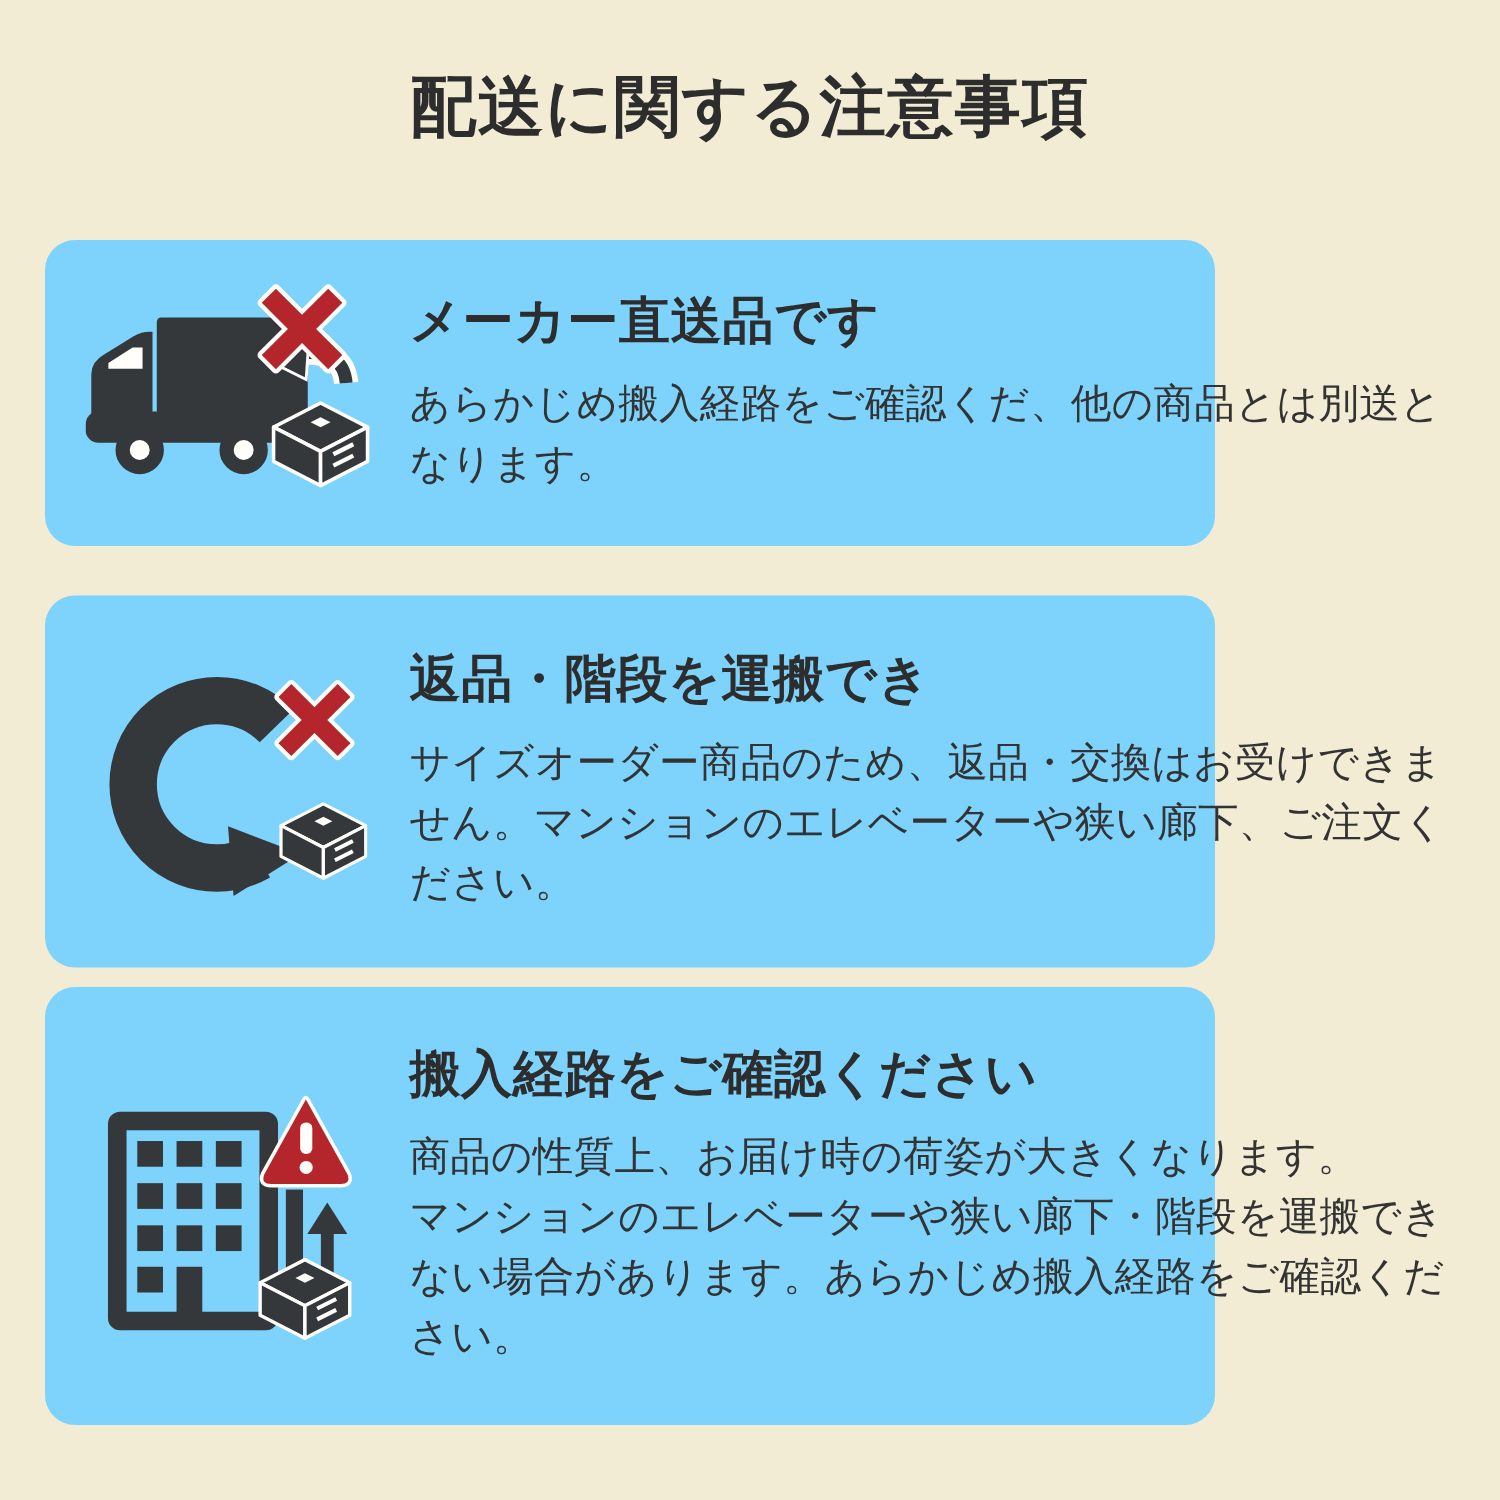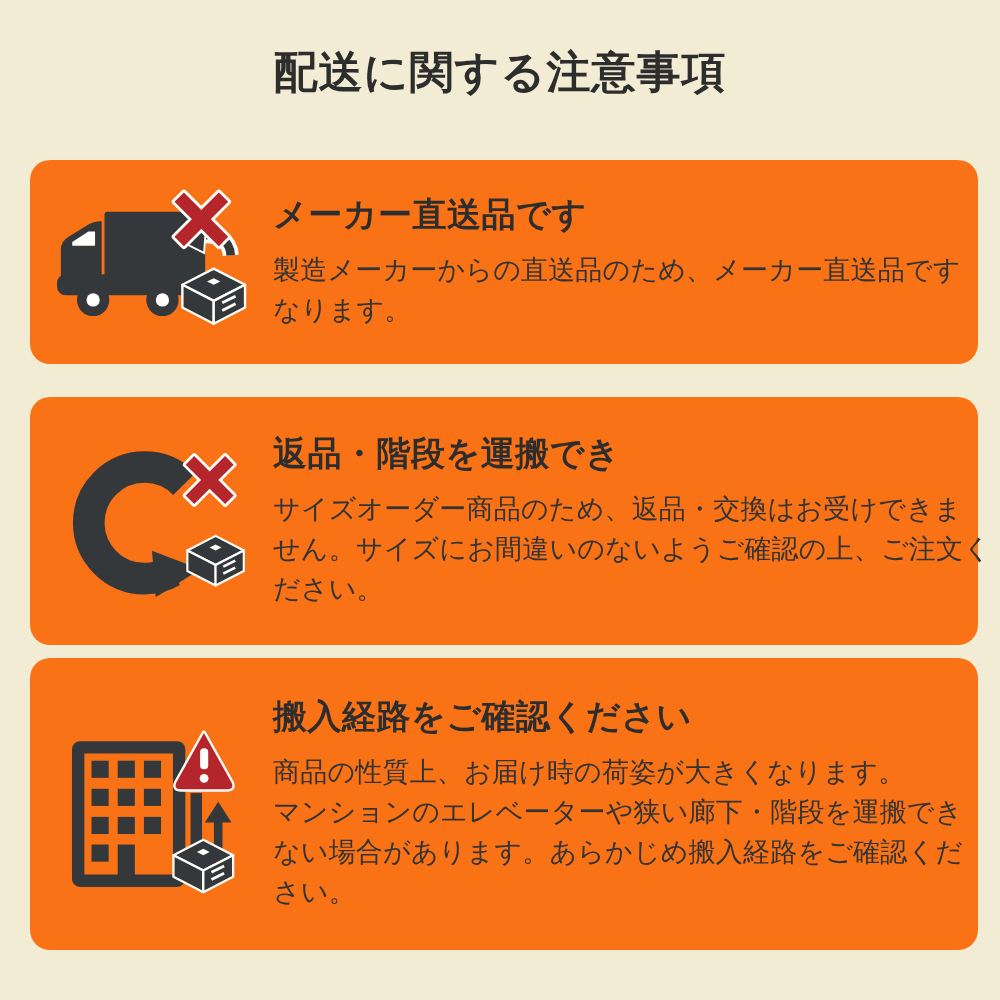--- a/index.html
+++ b/index.html
@@ -8,22 +8,22 @@
     font-family:"DejaVu Sans","Liberation Sans",sans-serif;
     background:#f1ecd3;
   }
   .page{position:relative;width:1000px;height:1000px;background:#f1ecd3;overflow:hidden;text-decoration:underline;}
   .title{
     position:absolute;top:48px;left:0;right:0;margin:0;
     text-align:center;font-size:44px;line-height:1.1;font-weight:700;
     color:#2d2d2d;letter-spacing:1px;
   }
   .card{
-    position:absolute;left:30px;width:948px;
-    background:#f97316;border-radius:20px;
+    position:absolute;left:30px;width:780px;
+    background:#7dd3fc;border-radius:20px;
     display:flex;align-items:center;
   }
   .card-1{top:160px;height:204px;}
   .card-2{top:397px;height:248px;}
   .card-3{top:658px;height:292px;}
   .icon-col{flex:0 0 243px;display:flex;justify-content:center;align-items:center;}
   .text-col{flex:1;min-width:0;}
   .card-heading{
     margin:0 0 16px 0;font-size:34px;line-height:1.2;font-weight:700;
     color:#2d2d2d;white-space:nowrap;letter-spacing:0.5px;
@@ -65,21 +65,21 @@
           <polygon points="0,17 33,34 33,58 0,41" fill="#35383b" stroke="#fffefb" stroke-width="2.5" stroke-linejoin="round"></polygon>
           <polygon points="66,17 33,34 33,58 66,41" fill="#35383b" stroke="#fffefb" stroke-width="2.5" stroke-linejoin="round"></polygon>
           <polygon points="26,13.5 33,10 40,13.5 33,17" fill="#fffefb"></polygon>
           <line x1="42" y1="36" x2="56" y2="29" stroke="#fffefb" stroke-width="3"></line>
           <line x1="42" y1="44" x2="56" y2="37" stroke="#fffefb" stroke-width="3"></line>
         </g>
       </svg>
     </div>
     <div class="text-col">
       <h2 class="card-heading">メーカー直送品です</h2>
-      <p class="card-body">製造メーカーからの直送品のため、メーカー直送品です
+      <p class="card-body">あらかじめ搬入経路をご確認くだ、他の商品とは別送と
 なります。</p>
     </div>
   </section>
 
   <section class="card card-2">
     <div class="icon-col">
       <svg class="icon" width="186" height="160" viewBox="0 0 200 172">
         <g>
           <circle cx="92" cy="88" r="60" fill="none" stroke="#35383b" stroke-width="34" stroke-dasharray="0 63 267 47"></circle>
           <polygon points="100,118 152,138 104,168" fill="#35383b"></polygon>
@@ -91,21 +91,21 @@
           <polygon points="66,17 33,34 33,58 66,41" fill="#35383b" stroke="#fffefb" stroke-width="2.5" stroke-linejoin="round"></polygon>
           <polygon points="26,13.5 33,10 40,13.5 33,17" fill="#fffefb"></polygon>
           <line x1="42" y1="36" x2="56" y2="29" stroke="#fffefb" stroke-width="3"></line>
           <line x1="42" y1="44" x2="56" y2="37" stroke="#fffefb" stroke-width="3"></line>
         </g>
       </svg>
     </div>
     <div class="text-col">
       <h2 class="card-heading">返品・階段を運搬でき</h2>
       <p class="card-body">サイズオーダー商品のため、返品・交換はお受けできま
-せん。サイズにお間違いのないようご確認の上、ご注文く
+せん。マンションのエレベーターや狭い廊下、ご注文く
 ださい。</p>
     </div>
   </section>
 
   <section class="card card-3">
     <div class="icon-col">
       <svg class="icon" width="186" height="181" viewBox="0 0 195 190">
         <g>
           <rect x="20" y="35" width="106" height="140" fill="none" stroke="#35383b" stroke-width="13" rx="2"></rect>
           <g fill="#35383b">

